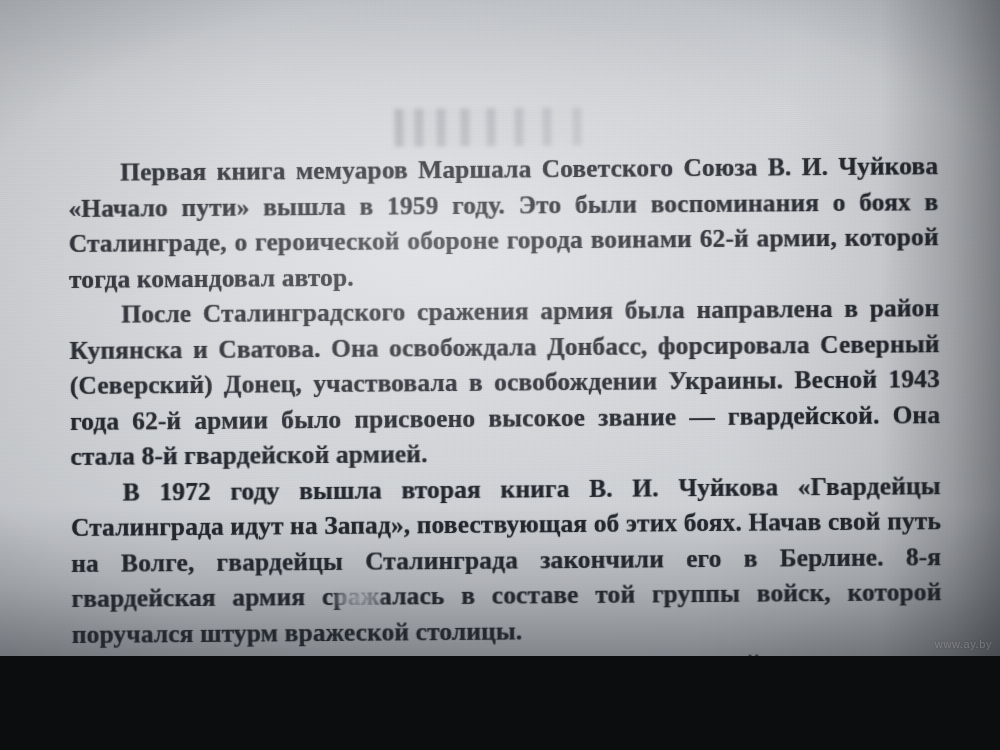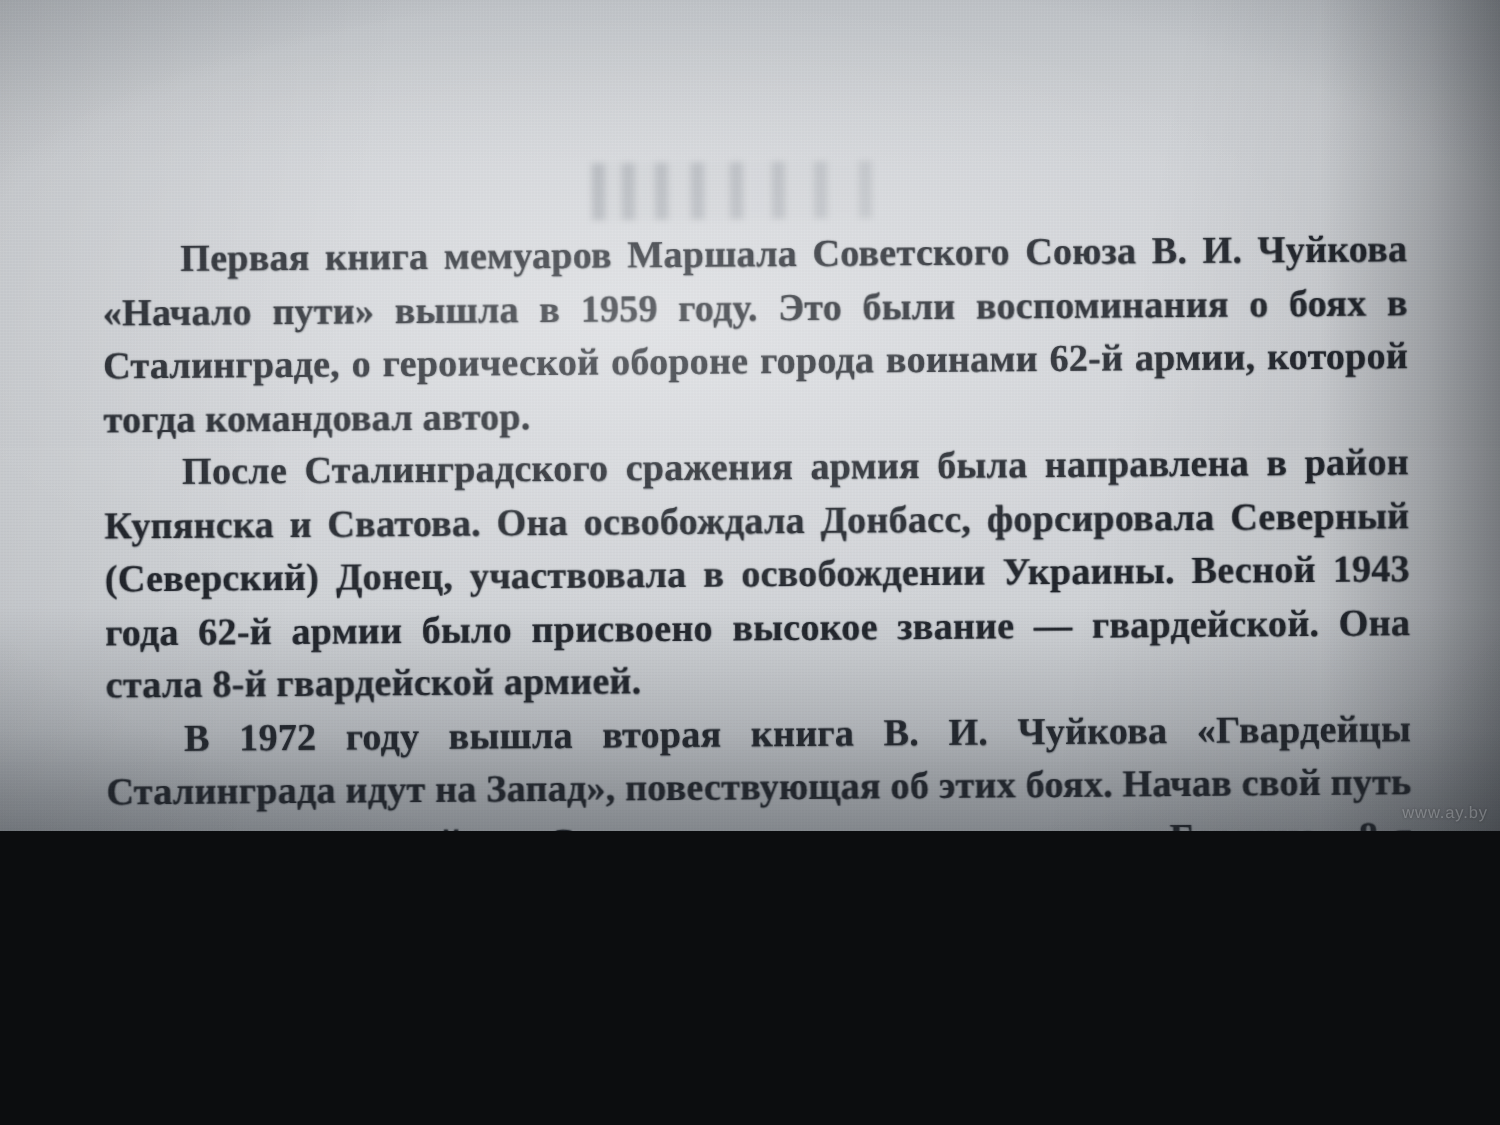--- a/index.html
+++ b/index.html
@@ -11,21 +11,21 @@
     width: 1000px;
     height: 750px;
     overflow: hidden;
     font-family: "Liberation Serif", serif;
   }
 
   
   #page-photo {
     position: relative;
     width: 1000px;
-    height: 554px;
+    height: 656px;
     overflow: hidden;
     
     background:
       radial-gradient(ellipse 120% 90% at 48% 40%, #d8dade 0%, #cfd2d6 45%, #bfc3c8 75%, #a8adb3 100%);
   }
 
   
   #vignette {
     position: absolute;
     inset: 0;

